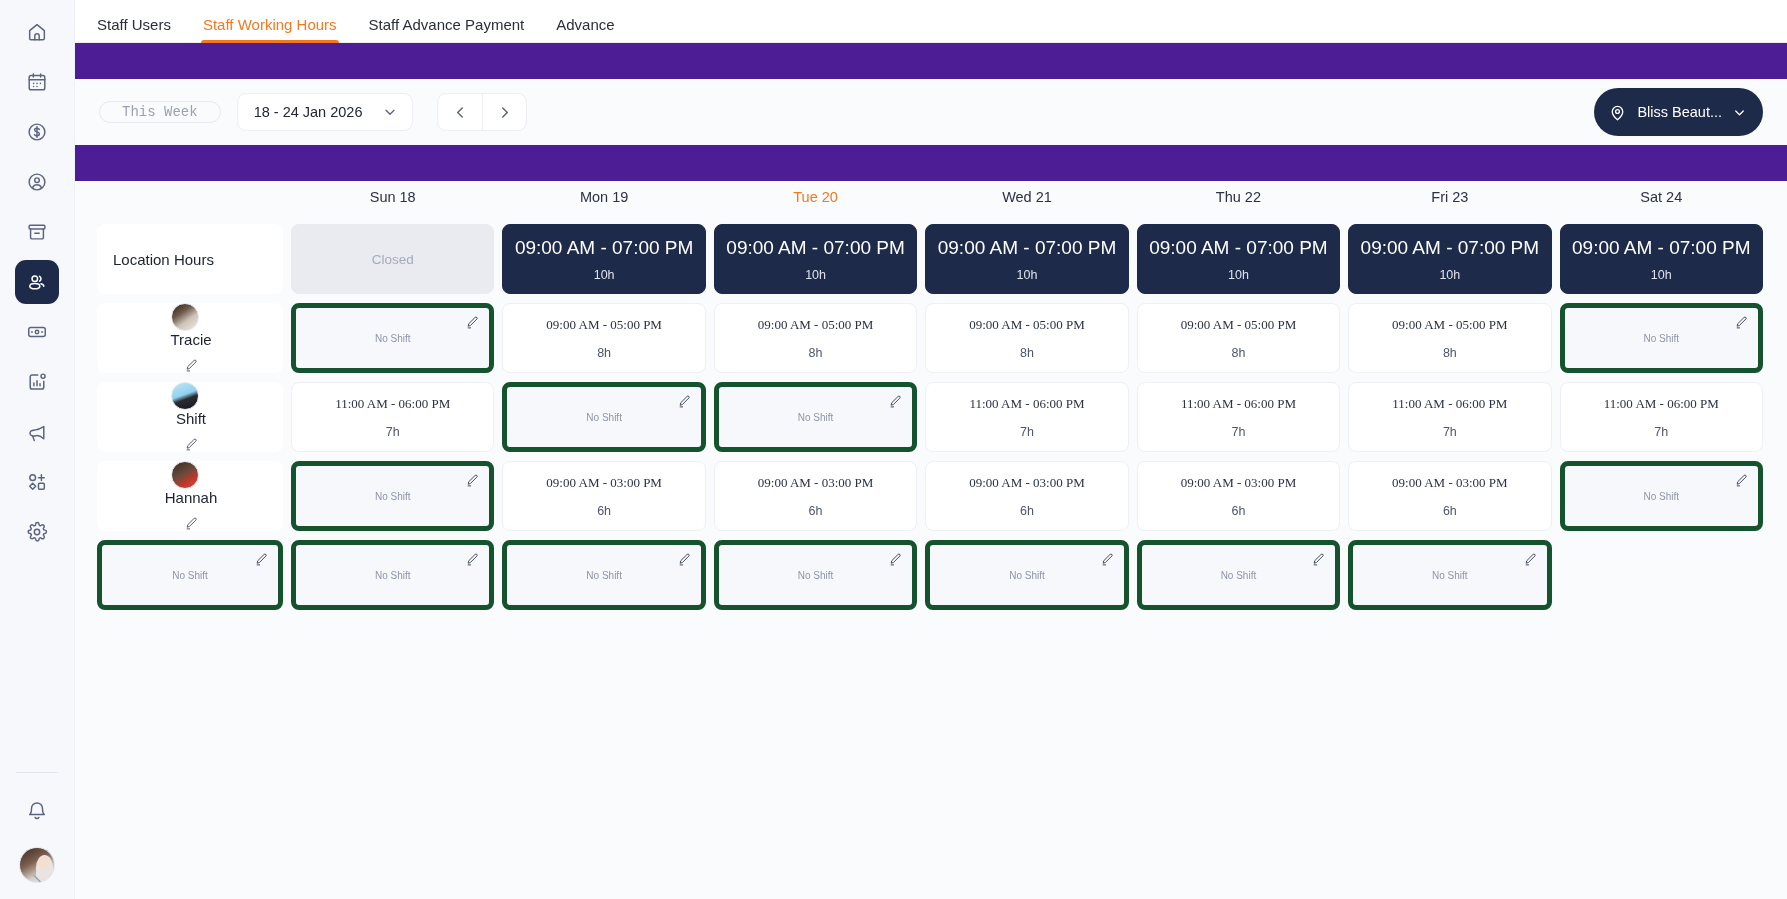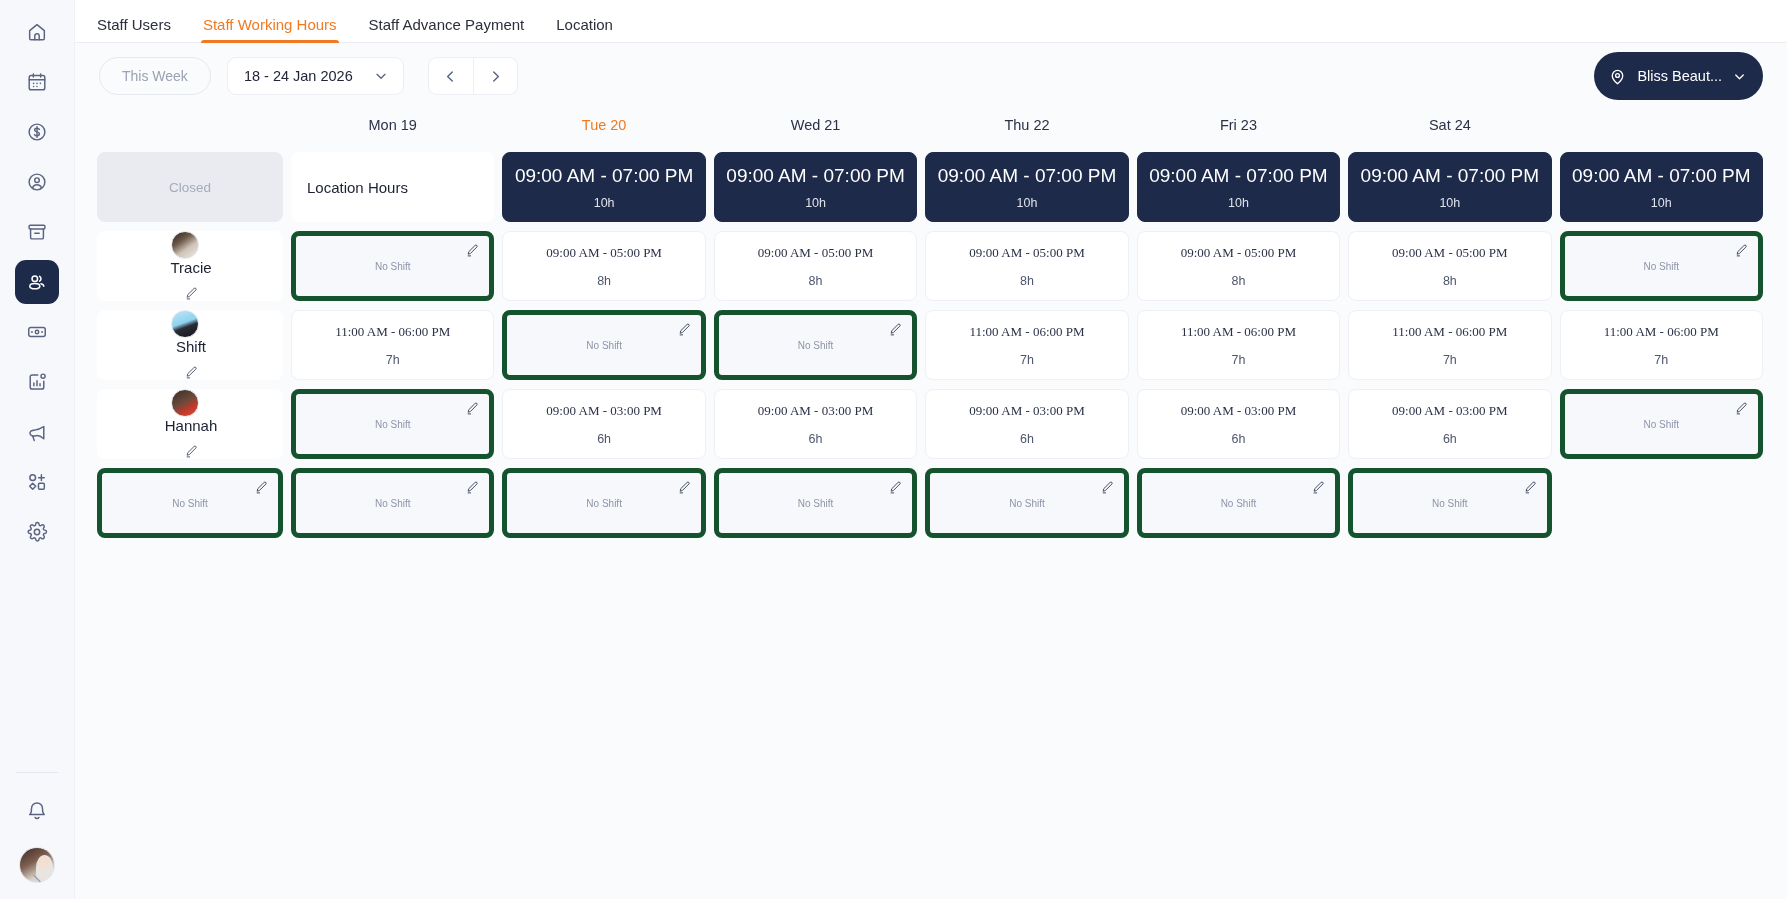--- a/index.html
+++ b/index.html
@@ -50,21 +50,21 @@
     content:""; position:absolute; left:46%; top:22%; width:52%; height:78%;
     background: radial-gradient(circle at 40% 25%, #f2dfcf 0 26%, #e9e4e0 27% 100%);
     border-radius: 48% 48% 30% 30%;
   }
   .collapse-arrow {
     position: absolute; bottom: 6px; left: 50%; transform: translateX(-50%);
     color: #94a0b8; cursor: pointer;
   }
 
   
-  .main { flex: 1 1 auto; display: flex; flex-direction: column; min-width: 0; background:#4c1d95; }
+  .main { flex: 1 1 auto; display: flex; flex-direction: column; min-width: 0; background:#4c1d95;gap:36px; }
 
   
   .tabbar {
     height: 43px; background: #ffffff;
     display: flex; align-items: flex-end;
     padding-left: 22px;
     border-bottom: 1px solid #ececf1;
     flex: none;
   }
   .tab {
@@ -80,24 +80,24 @@
   }
 
   
   .toolbar {
     height: 66px; flex: none;
     background: #fafbfd;
     display: flex; align-items: center;
     padding: 0 24px 0 24px;
   }
   .btn-thisweek {
-    height: 38px; padding: 10px 22px;
+    height: 22px; padding: 10px 22px;
     border: 1px solid #e6e9f0; border-radius: 999px;
     background: #fafbfd; color: #9aa2b3; font-size: 14px;
-    display: flex; align-items: center; cursor: pointer;
+    display: flex; align-items: center; cursor: pointer; font-family: Liberation Mono, monospace;
   }
   .date-select {
     height: 38px; margin-left: 16px; padding: 0 14px 0 16px;
     border: 1px solid #eceef3; border-radius: 9px; background: #ffffff;
     display: flex; align-items: center; gap: 20px; cursor: pointer;
     color: #22263a; font-size: 14.5px;
   }
   .navbtns {
     display: flex; margin-left: 24px; height: 38px;
     border: 1px solid #eceef3; border-radius: 9px; background: #ffffff; overflow: hidden;
@@ -316,21 +316,21 @@
       </svg>
     </div>
   </aside>
 
   <div class="main">
 
     <nav class="tabbar">
       <div class="tab">Staff Users</div>
       <div class="tab active">Staff Working Hours</div>
       <div class="tab">Staff Advance Payment</div>
-      <div class="tab">Location</div>
+      <div class="tab">Advance</div>
     </nav>
 
     <div class="toolbar">
 
       <div class="btn-thisweek">This Week</div>
 
       <div class="date-select">
         <span>18 - 24 Jan 2026</span>
         <svg width="16" height="16" viewBox="0 0 24 24" fill="none" stroke="#5a6480" stroke-width="2" stroke-linecap="round" stroke-linejoin="round">
           <path d="M6 9.5 12 15.5 18 9.5"></path>
@@ -360,31 +360,32 @@
         <span>Bliss Beaut...</span>
         <svg width="15" height="15" viewBox="0 0 24 24" fill="none" stroke="#ffffff" stroke-width="2.1" stroke-linecap="round" stroke-linejoin="round">
           <path d="M6 9.5 12 15.5 18 9.5"></path>
         </svg>
       </div>
     </div>
 
     <div class="grid-wrap">
       <div class="grid" id="schedule-grid">
           <div class="dayhead corner"></div>
+          <div class="dayhead">Sun 18</div>
           <div class="dayhead">Mon 19</div>
           <div class="dayhead today">Tue 20</div>
           <div class="dayhead">Wed 21</div>
           <div class="dayhead">Thu 22</div>
           <div class="dayhead">Fri 23</div>
           <div class="dayhead">Sat 24</div>
           <div class="hdr-gap"></div>
+          <div class="rowcard label-location">Location Hours</div>
           <div class="rowcard cell-closed">
             <div class="t1">Closed</div>
           </div>
-          <div class="rowcard label-location">Location Hours</div>
           <div class="rowcard cell-open">
             <div class="t1">09:00 AM - 07:00 PM</div>
             <div class="t2">10h</div>
           </div>
           <div class="rowcard cell-open">
             <div class="t1">09:00 AM - 07:00 PM</div>
             <div class="t2">10h</div>
           </div>
           <div class="rowcard cell-open">
             <div class="t1">09:00 AM - 07:00 PM</div>

